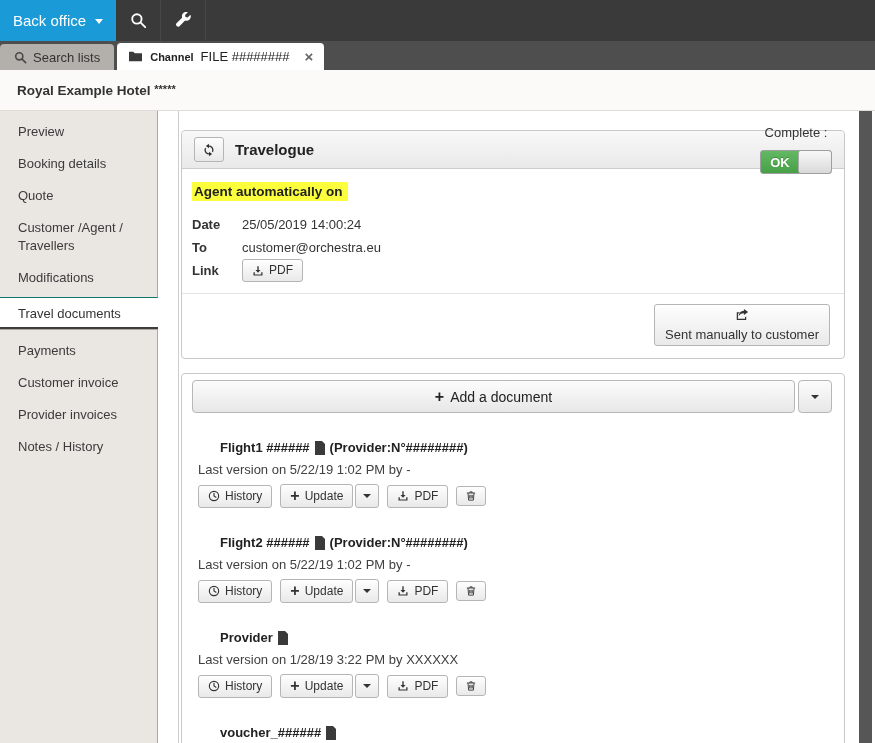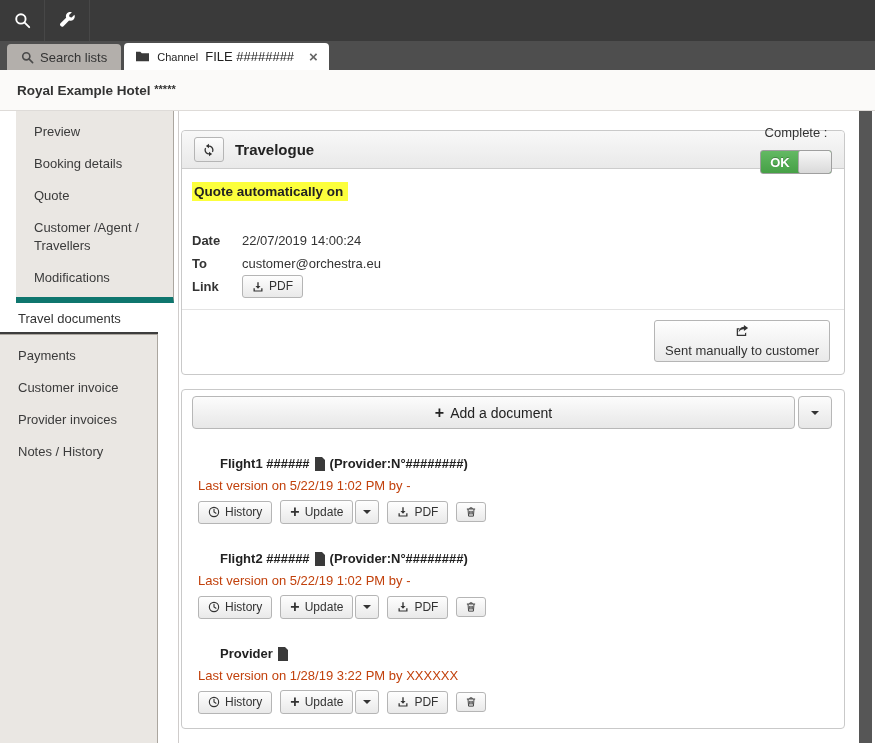--- a/index.html
+++ b/index.html
@@ -12,39 +12,39 @@
                     display:flex; align-items:center; gap:9px; padding-left:13px; cursor:pointer; }
   .caret-white { width:0; height:0; border-left:4px solid transparent; border-right:4px solid transparent;
                  border-top:5px solid #fff; margin-top:2px; }
   .topbar-icon-btn { width:45px; display:flex; align-items:center; justify-content:center;
                      color:#fff; cursor:pointer; border-right:1px solid rgba(255,255,255,0.07); }
   .topbar-icon-btn svg { width:17px; height:17px; }
 
   
   .tabbar { height:29px; background:#4e4e4e; display:flex; align-items:flex-end; }
   .tab { border-radius:4px 4px 0 0; display:flex; align-items:center; cursor:pointer; }
-  .tab-inactive { height:26px; background:#b3afab; color:#333; padding:0 14px; gap:6px; margin-left:7px; }
+  .tab-inactive { height:26px; background:#b3afab; color:#333; padding:0 14px; gap:6px; margin-left:0; }
   .tab-inactive svg { width:13px; height:13px; color:#4a4a4a; }
   .tab-active { height:27px; background:#fff; padding:0 11px; gap:7px; margin-left:3px; }
-  .tab-channel { font-weight:normal; font-size:11px; color:#222; }
+  .tab-channel { font-weight:bold; font-size:11px; color:#222; }
   .tab-file { font-size:13px; color:#222; }
   .tab-active svg { width:15px; height:13px; color:#3a3a3a; }
   .tab-close { font-size:15px; font-weight:bold; color:#666; margin-left:8px; line-height:1; cursor:pointer; }
 
   
   .page-header { height:41px; background:#fbfaf9; border-bottom:1px solid #dedbd8;
                  display:flex; align-items:center; padding-left:17px; }
   .page-title { font-weight:bold; font-size:13.5px; color:#333; }
   .page-title-stars { font-weight:bold; font-size:11px; vertical-align:top; }
 
   
   .content { position:absolute; top:111px; left:0; right:0; bottom:0; display:flex; }
   .sidebar { width:178px; flex:none; display:flex; flex-direction:column; background:#fff; }
   .sidebar-block { width:158px; background:#eae7e3; border-right:1px solid #aba69f; padding:5px 0 3px; }
-  .sidebar-block.top { border-bottom:6px solid #0f766e;margin-left:16px; }
+  .sidebar-block.top { border-bottom:1px solid #0f766e; }
   .sidebar-block.bottom { border-top:1px solid #aba69f; flex:1; }
   .sidebar-item { padding:7px 10px 7px 18px; line-height:18px; color:#3b3b3b; cursor:pointer; }
   .sidebar-item-active { width:158px; background:#fff; padding:8px 10px 6px 18px;
                          border-bottom:2px solid #3d3d3d; color:#333; cursor:pointer; }
 
   .main { flex:1; position:relative; background:#fff; border-left:1px solid #cfcccb; }
   .scrollbar-track { position:absolute; top:0; right:3px; width:13px; bottom:0; background:#fff; }
   .scrollbar-thumb { position:absolute; top:0; left:0; width:13px; bottom:0; background:#565656; }
 
   
@@ -67,21 +67,21 @@
   .toggle-on-text { position:absolute; left:0; top:0; bottom:0; width:38px; display:flex;
                     align-items:center; justify-content:center; color:#fff; font-weight:bold;
                     font-size:13px; text-shadow:0 -1px 0 rgba(0,0,0,0.25); }
   .toggle-knob { position:absolute; right:0; top:0; bottom:0; width:33px;
                  background:linear-gradient(#f8f8f8,#d9d9d9); border-left:1px solid #aaa;
                  border-radius:2px; }
 
   .panel-body { padding:13px 10px 10px; }
   .sent-heading { display:inline-block; background:#fcff3c; font-weight:bold; font-size:13.5px;
                   padding:2px 5px 2px 2px; color:#222; }
-  .fields { margin-top:28px; }
+  .fields { margin-top:12px; }
   .field-row { display:flex; align-items:center; min-height:22px; margin-bottom:1px; }
   .field-label { width:50px; font-weight:bold; color:#333; flex:none; }
   .field-value { color:#333; }
 
   .btn { display:inline-flex; align-items:center; gap:5px; border:1px solid #b5b5b5; border-radius:3px;
          background:linear-gradient(#fefefe,#e9e9e9); color:#333; font-size:12px;
          padding:3px 9px; cursor:pointer; line-height:15px; }
   .btn svg { width:12px; height:12px; flex:none; }
   .btn-caret { padding:3px 7px; }
   .caret-dark { width:0; height:0; border-left:4px solid transparent; border-right:4px solid transparent;
@@ -99,29 +99,33 @@
   .plus-glyph { font-weight:bold; font-size:16px; line-height:1; }
   .add-doc-caret { width:34px; height:33px; border:1px solid #b7b7b7; border-radius:4px;
                    background:linear-gradient(#fcfcfc,#e7e7e7); display:flex; align-items:center;
                    justify-content:center; cursor:pointer; }
 
   .doc-entry { margin-top:27px; padding-left:6px; }
   .doc-entry:first-of-type { margin-top:28px; }
   .doc-title { font-weight:bold; font-size:13px; color:#222; margin-left:22px; margin-bottom:7px;
                display:flex; align-items:center; gap:4px; }
   .doc-title svg { width:12px; height:14px; color:#3a3a3a; }
-  .doc-last { color:#c2410c; margin-bottom:7px; }
+  .doc-last { color:#404040; margin-bottom:7px; }
   .doc-buttons { display:flex; align-items:center; gap:8px; }
   .split-group { display:flex; gap:2px; }
   .btn-icon-only { padding:3px 8px; }
 </style>
 </head>
 <body>
 
 <div class="topbar">
+  <div class="backoffice-btn">
+    <span>Back office</span>
+    <span class="caret-white"></span>
+  </div>
   <div class="topbar-icon-btn">
     <svg viewBox="0 0 16 16">
       <circle cx="6.5" cy="6.5" r="4.4" fill="none" stroke="currentColor" stroke-width="1.8"></circle>
       <line x1="10" y1="10" x2="14.3" y2="14.3" stroke="currentColor" stroke-width="1.8" stroke-linecap="round"></line>
     </svg>
   </div>
   <div class="topbar-icon-btn">
     <svg viewBox="0 0 16 16">
       <path fill="currentColor" d="M14.5 2.6 11.9 5.2l-2-.4-.4-2L12.1.2a4.1 4.1 0 0 0-5.4 5.1L1.4 10.6a2 2 0 0 0 2.8 2.8l5.3-5.3a4.1 4.1 0 0 0 5-5.5z"></path>
     </svg>
@@ -186,25 +190,25 @@
         <div class="header-right">
           <span class="complete-label">Complete :</span>
           <div class="toggle">
             <span class="toggle-on-text">OK</span>
             <span class="toggle-knob"></span>
           </div>
         </div>
       </div>
 
       <div class="panel-body">
-        <span class="sent-heading">Quote automatically on</span>
+        <span class="sent-heading">Agent automatically on</span>
         <div class="fields">
           <div class="field-row">
             <span class="field-label">Date</span>
-            <span class="field-value">22/07/2019 14:00:24</span>
+            <span class="field-value">25/05/2019 14:00:24</span>
           </div>
           <div class="field-row">
             <span class="field-label">To</span>
             <span class="field-value">customer@orchestra.eu</span>
           </div>
           <div class="field-row">
             <span class="field-label">Link</span>
             <button class="btn">
               <svg viewBox="0 0 16 16">
                 <path fill="currentColor" d="M7.1 1.5h1.8v5.2h2.5L8 10.4 4.6 6.7h2.5z"></path>
@@ -354,19 +358,29 @@
             <span>PDF</span>
           </button>
           <button class="btn btn-icon-only">
             <svg viewBox="0 0 16 16" fill="none" stroke="currentColor" stroke-width="1.2">
                 <path d="M2.5 4h11M6.5 4V2.5h3V4M4 4l.8 9.5h6.4L12 4M6.3 6.5v4.8M8 6.5v4.8M9.7 6.5v4.8"></path>
               </svg>
           </button>
         </div>
       </div>
 
+      <div class="doc-entry">
+        <div class="doc-title">
+          <span>voucher_######</span>
+          <svg viewBox="0 0 12 14">
+              <path fill="currentColor" d="M1 0h7l3 3v11H1z"></path>
+            </svg>
+          <span></span>
+        </div>
+
+      </div>
     </div>
 
     <div class="scrollbar-track">
       <div class="scrollbar-thumb"></div>
     </div>
   </div>
 </div>
 
 </body></html>

